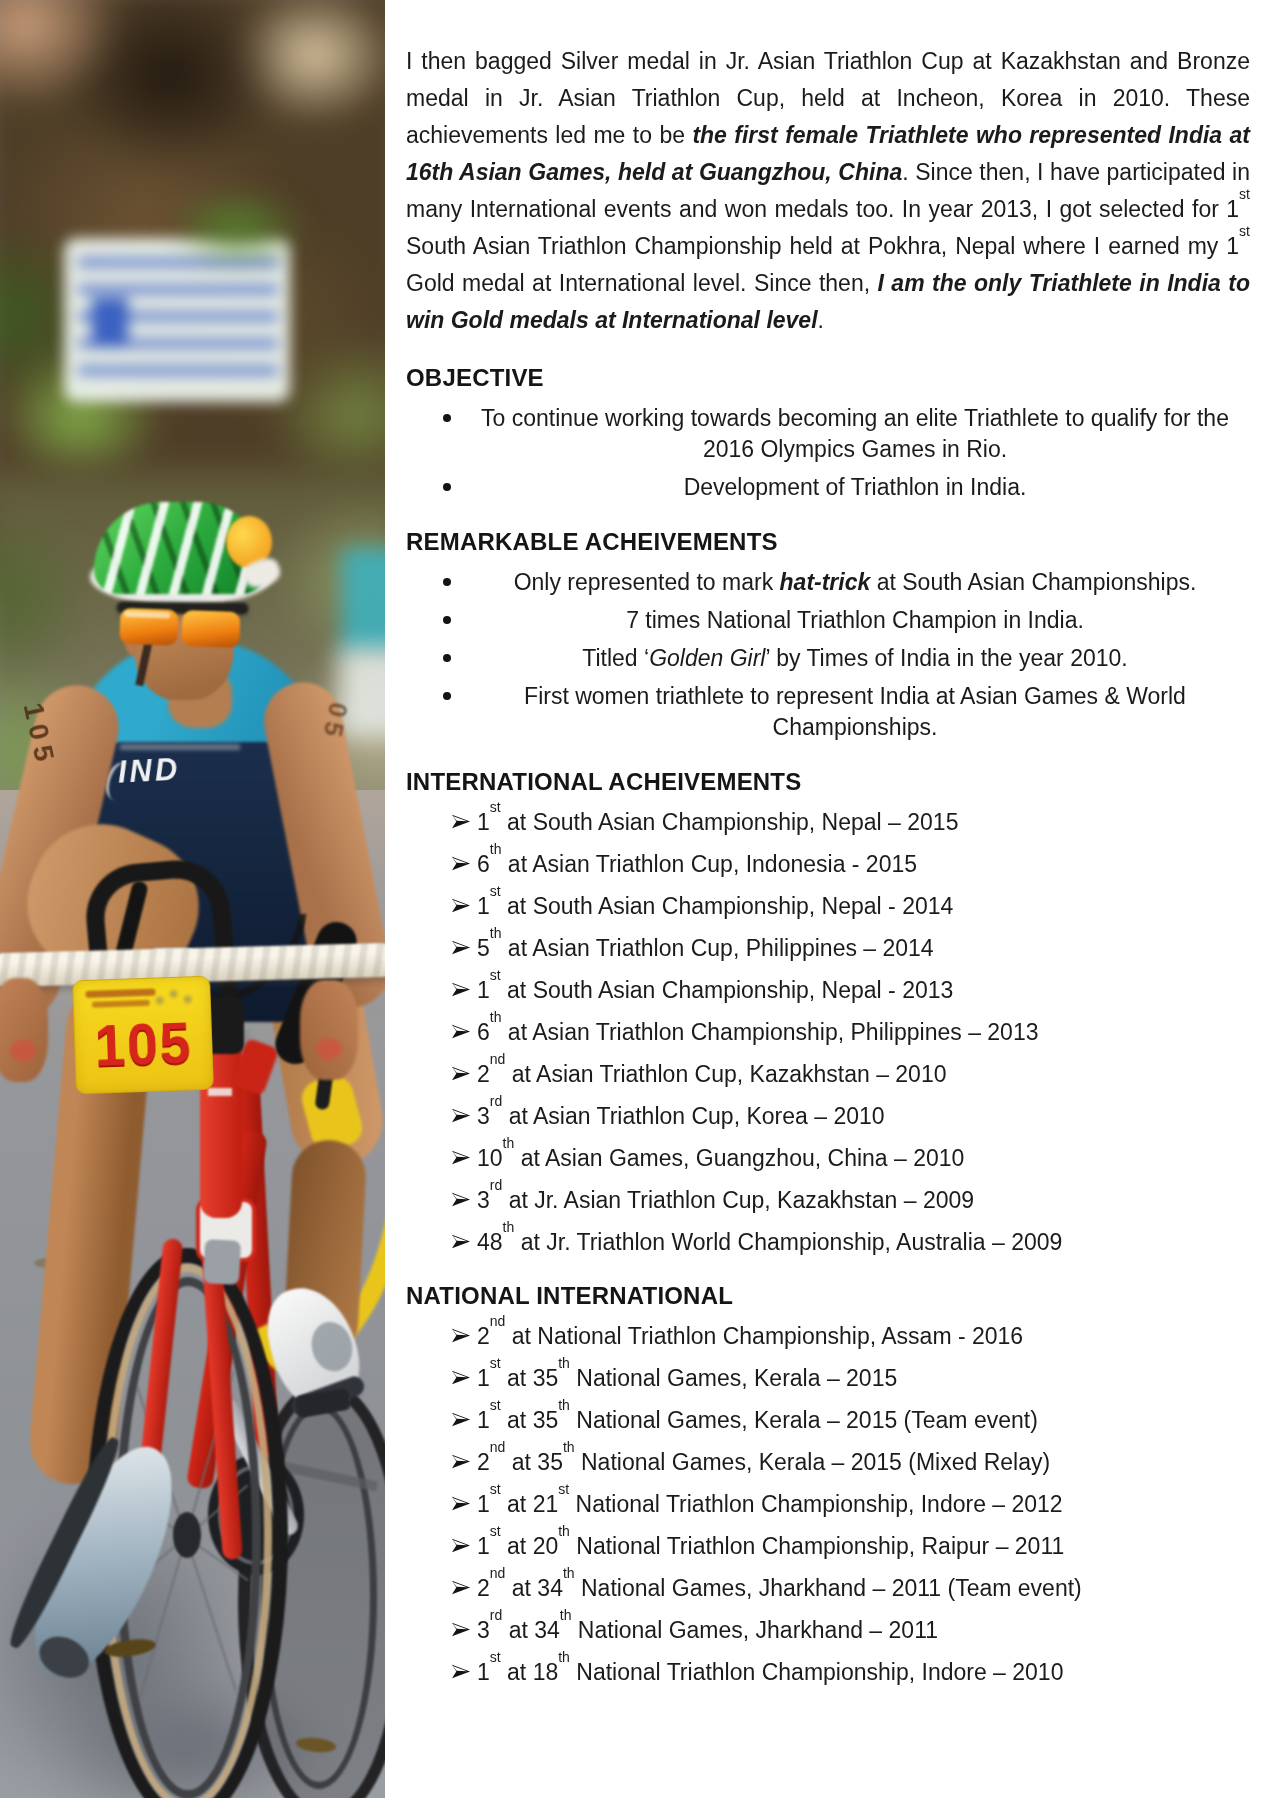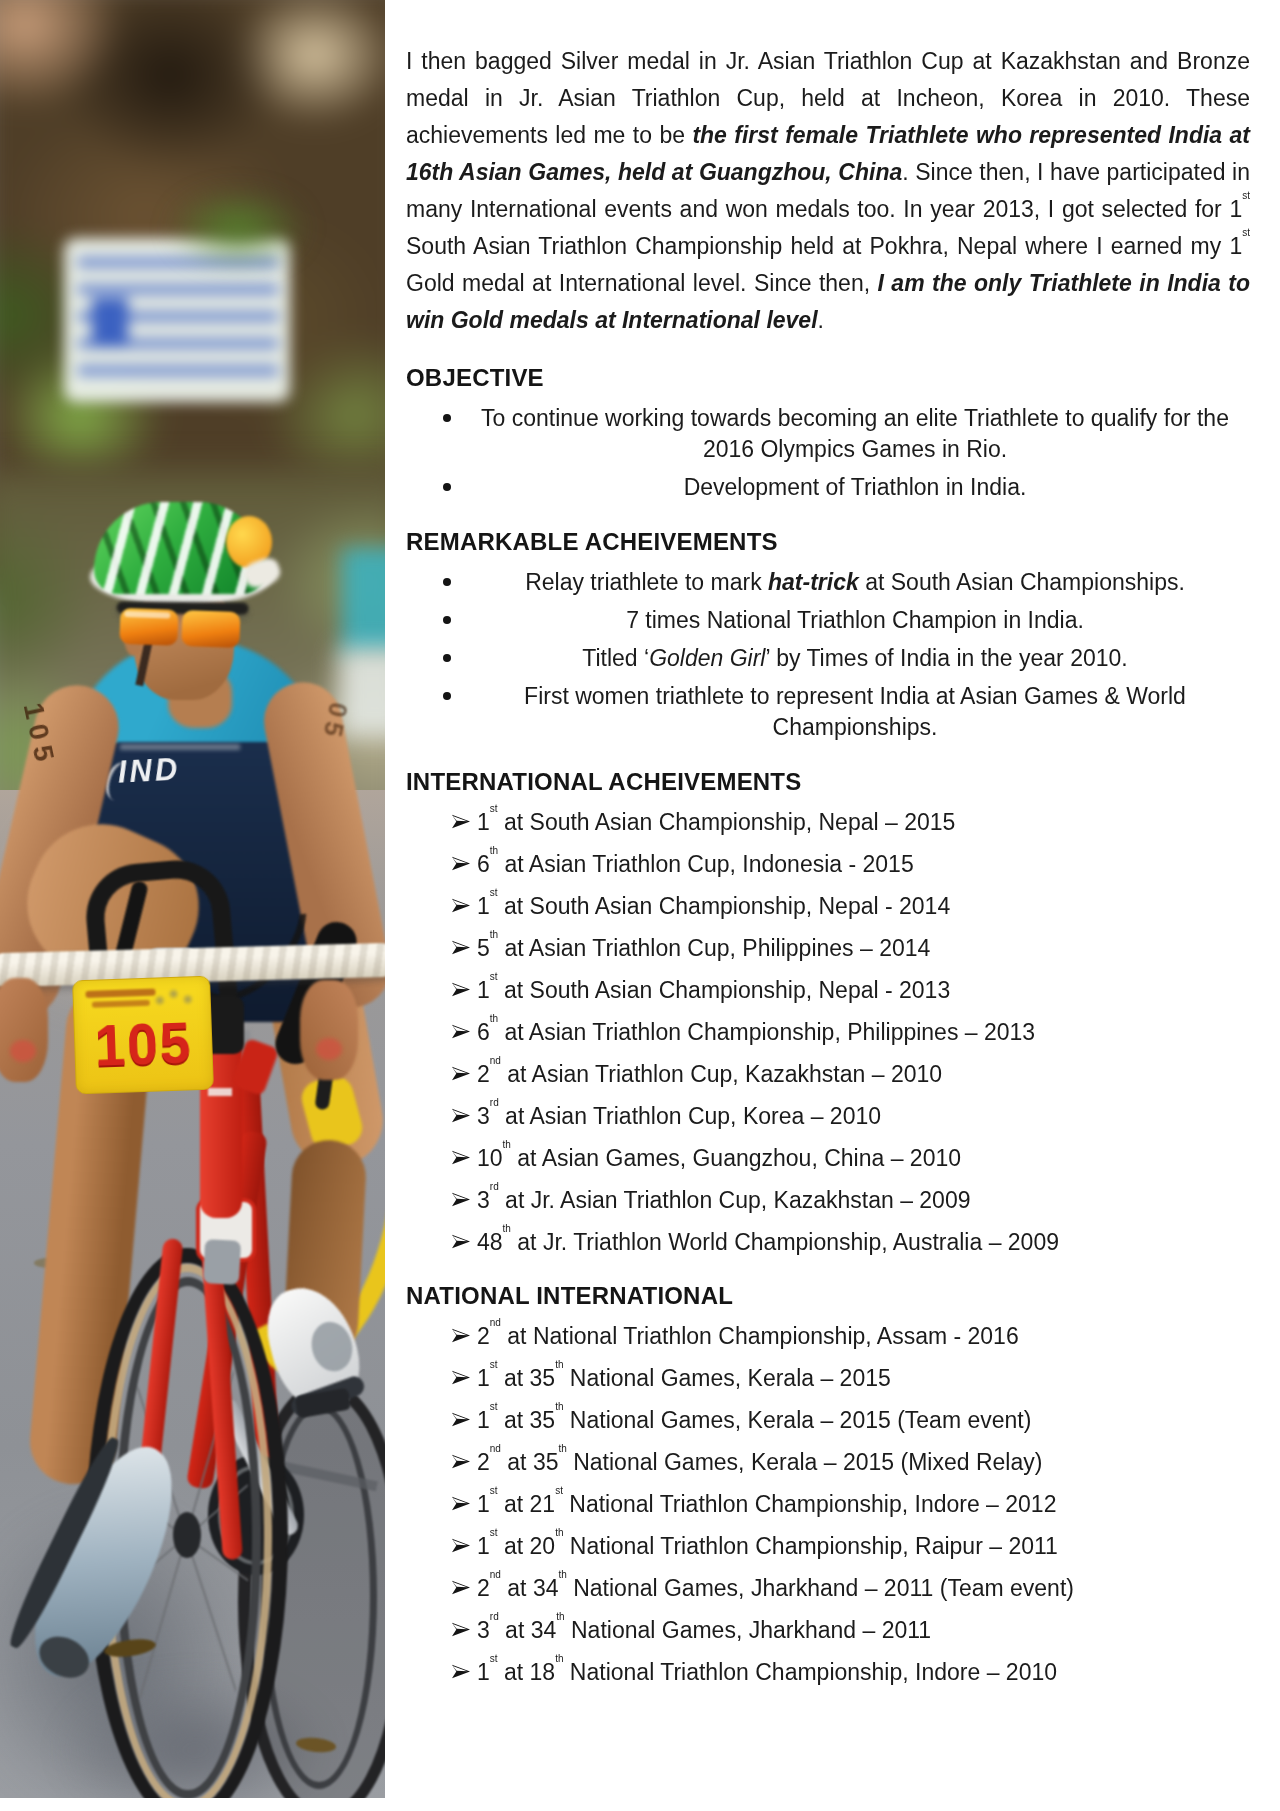--- a/index.html
+++ b/index.html
@@ -144,21 +144,21 @@
   .handL{left:-8px;top:978px;width:56px;height:104px;border-radius:40%;background:linear-gradient(120deg,#c2845a,#9c6238);filter:blur(1.5px);}
   .handR{left:300px;top:980px;width:58px;height:100px;border-radius:40%;background:linear-gradient(240deg,#c2845a,#9c6238);filter:blur(1.5px);}
   .nailL{left:10px;top:1040px;width:26px;height:22px;background:#cf5340;border-radius:50%;opacity:.8;filter:blur(2px);}
   .nailR{left:316px;top:1038px;width:26px;height:22px;background:#cf5340;border-radius:50%;opacity:.8;filter:blur(2px);}
 
   
   #content{position:absolute;left:406px;top:0;width:844px;padding-top:43px;}
   #intro{margin:0;font-size:23px;line-height:37px;text-align:justify;}
   #intro .bi, .bi{font-weight:bold;font-style:italic;}
   .it{font-style:italic;}
-  sup{font-size:10px;line-height:0;position:relative;top:-9px;}
+  sup{font-size:14px;line-height:0;position:relative;top:-9px;}
   h2.sec{font-size:24px;font-weight:bold;margin:24px 0 10px 0;letter-spacing:.2px;color:#151515;line-height:30px;}
   ul.lst{list-style:none;margin:0;padding:0;}
   ul.lst li{position:relative;font-size:23px;}
   ul.bullets li{padding-left:54px;line-height:31px;margin-bottom:7px;text-align:center;}
   ul.arrows li{padding-left:71px;line-height:30px;margin-bottom:12px;}
   .dot{position:absolute;left:37px;top:11px;width:8px;height:8px;background:#141414;border-radius:50%;}
   .mk{position:absolute;left:46px;top:6px;width:18px;height:17px;}
   .mk::before{content:"";position:absolute;inset:0;background:#141414;clip-path:polygon(0 10%,100% 50%,0 90%,24% 50%);}
   .mk::after{content:"";position:absolute;inset:0;background:#ffffff;clip-path:polygon(4% 18%,84% 49%,26% 46%);}
 </style>
@@ -275,21 +275,21 @@
 <div id="content">
   <p id="intro"><span>I then bagged Silver medal in Jr. Asian Triathlon Cup at Kazakhstan and Bronze medal in Jr. Asian Triathlon Cup, held at Incheon, Korea in 2010. These achievements led me to be </span><span class="bi">the first female Triathlete who represented India at 16th Asian Games, held at Guangzhou, China</span><span>. Since then, I have participated in many International events and won medals too. In year 2013, I got selected for 1</span><sup>st</sup><span> South Asian Triathlon Championship held at Pokhra, Nepal where I earned my 1</span><sup>st</sup><span> Gold medal at International level. Since then, </span><span class="bi">I am the only Triathlete in India to win Gold medals at International level</span><span>.</span></p>
   <div id="sections">
       <h2 class="sec">OBJECTIVE</h2>
       <ul class="lst bullets">
         <li><span class="dot"></span><span><span>To continue working towards becoming an elite Triathlete to qualify for the 2016 Olympics Games in Rio.</span></span></li>
         <li><span class="dot"></span><span><span>Development of Triathlon in India.</span></span></li>
       </ul>
       <h2 class="sec">REMARKABLE ACHEIVEMENTS</h2>
       <ul class="lst bullets">
-        <li><span class="dot"></span><span><span>Relay triathlete to mark </span><span class="bi">hat-trick</span><span> at South Asian Championships.</span></span></li>
+        <li><span class="dot"></span><span><span>Only represented to mark </span><span class="bi">hat-trick</span><span> at South Asian Championships.</span></span></li>
         <li><span class="dot"></span><span><span>7 times National Triathlon Champion in India.</span></span></li>
         <li><span class="dot"></span><span><span>Titled ‘</span><span class="it">Golden Girl</span><span>’ by Times of India in the year 2010.</span></span></li>
         <li><span class="dot"></span><span><span>First women triathlete to represent India at Asian Games &amp; World Championships.</span></span></li>
       </ul>
       <h2 class="sec">INTERNATIONAL ACHEIVEMENTS</h2>
       <ul class="lst arrows">
         <li><span class="mk"></span><span><span>1</span><sup>st</sup><span> at South Asian Championship, Nepal – 2015</span></span></li>
         <li><span class="mk"></span><span><span>6</span><sup>th</sup><span> at Asian Triathlon Cup, Indonesia - 2015</span></span></li>
         <li><span class="mk"></span><span><span>1</span><sup>st</sup><span> at South Asian Championship, Nepal - 2014</span></span></li>
         <li><span class="mk"></span><span><span>5</span><sup>th</sup><span> at Asian Triathlon Cup, Philippines – 2014</span></span></li>

